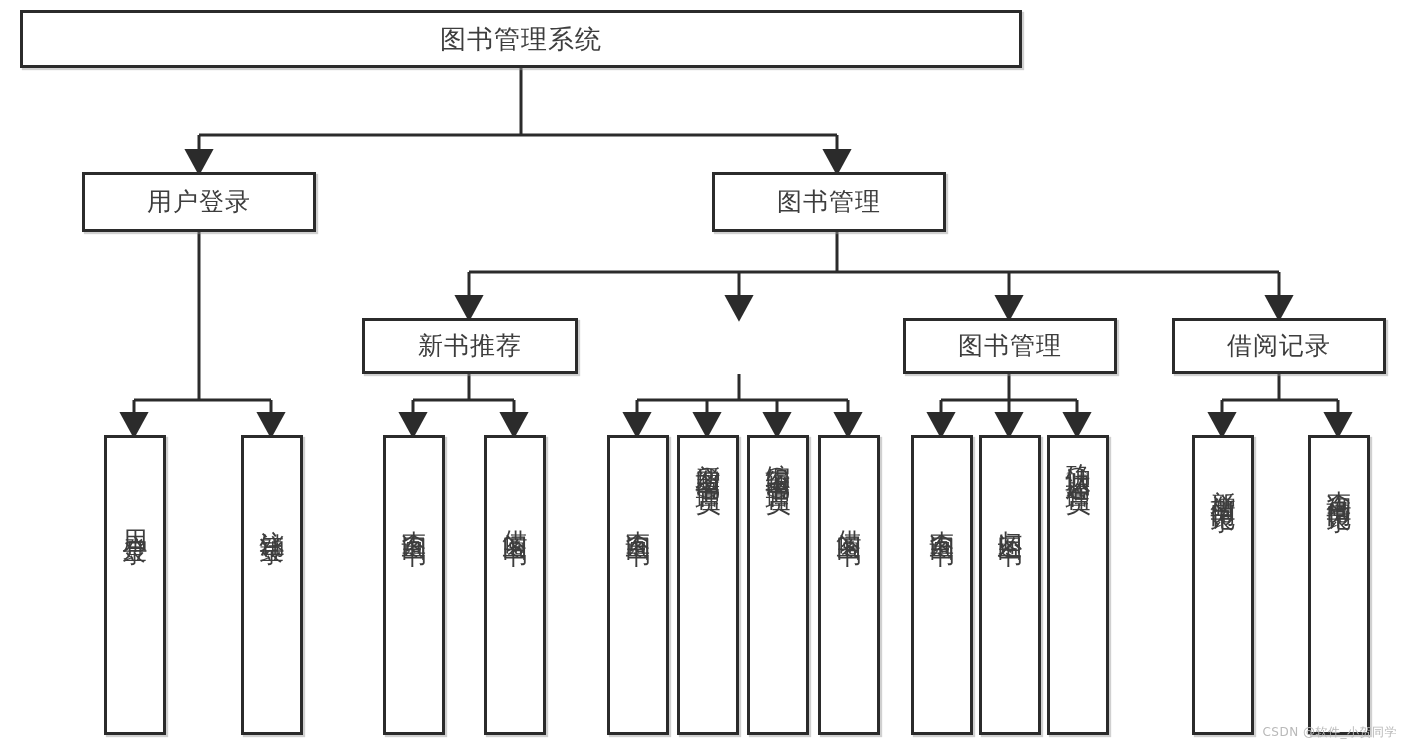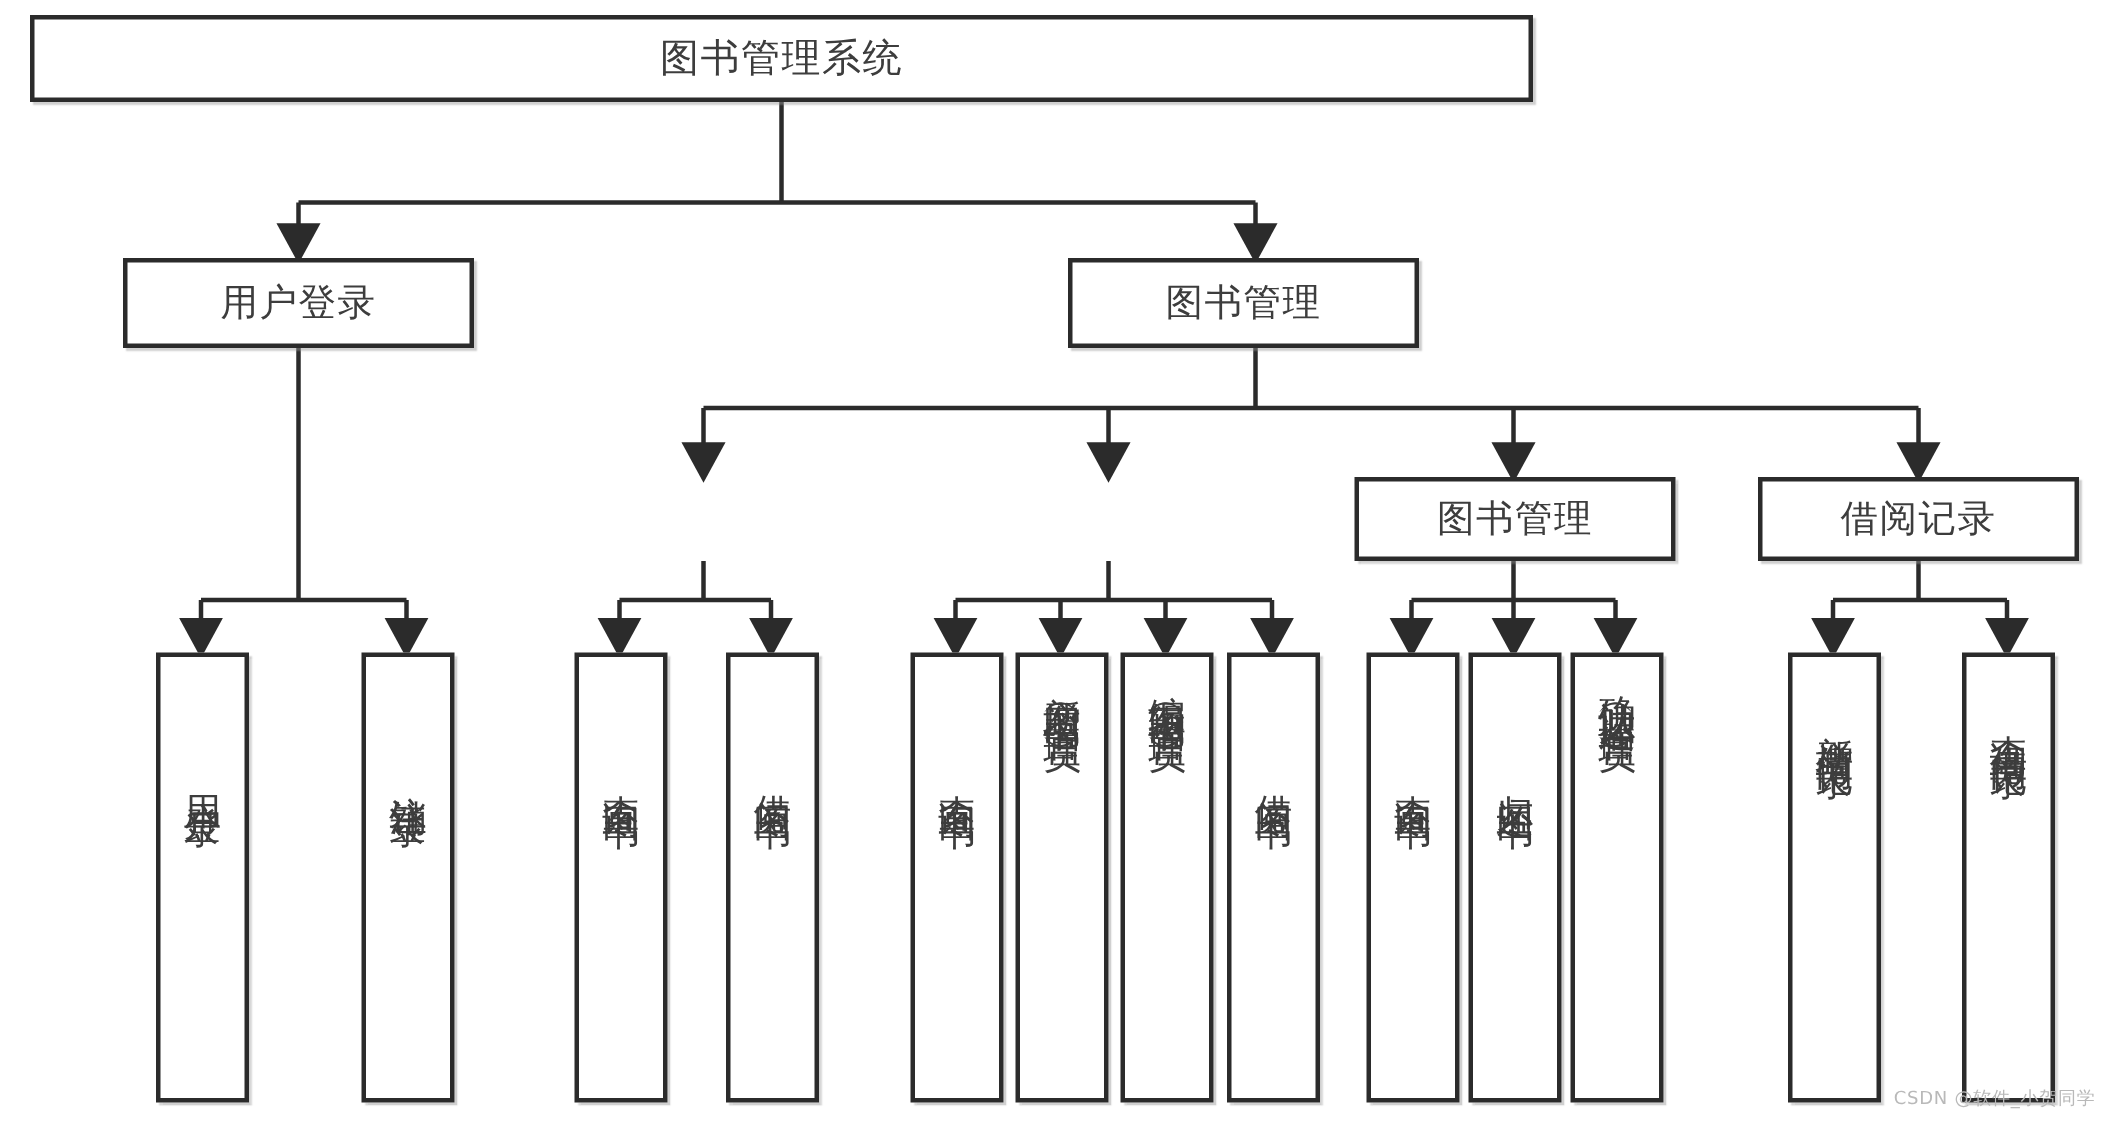--- a/index.html
+++ b/index.html
@@ -133,20 +133,23 @@
   </div>
 
   <div class="node horizontal" style="left:82px; top:172px; width:234px; height:60px;">
     <span class="label">用户登录</span>
   </div>
 
   <div class="node horizontal" style="left:712px; top:172px; width:234px; height:60px;">
     <span class="label">图书管理</span>
   </div>
 
+  <div class="node horizontal" style="left:362px; top:318px; width:216px; height:56px;">
+    <span class="label">新书推荐</span>
+  </div>
 
 
   <div class="node horizontal" style="left:903px; top:318px; width:214px; height:56px;">
     <span class="label">图书管理</span>
   </div>
 
   <div class="node horizontal" style="left:1172px; top:318px; width:214px; height:56px;">
     <span class="label">借阅记录</span>
   </div>
 

